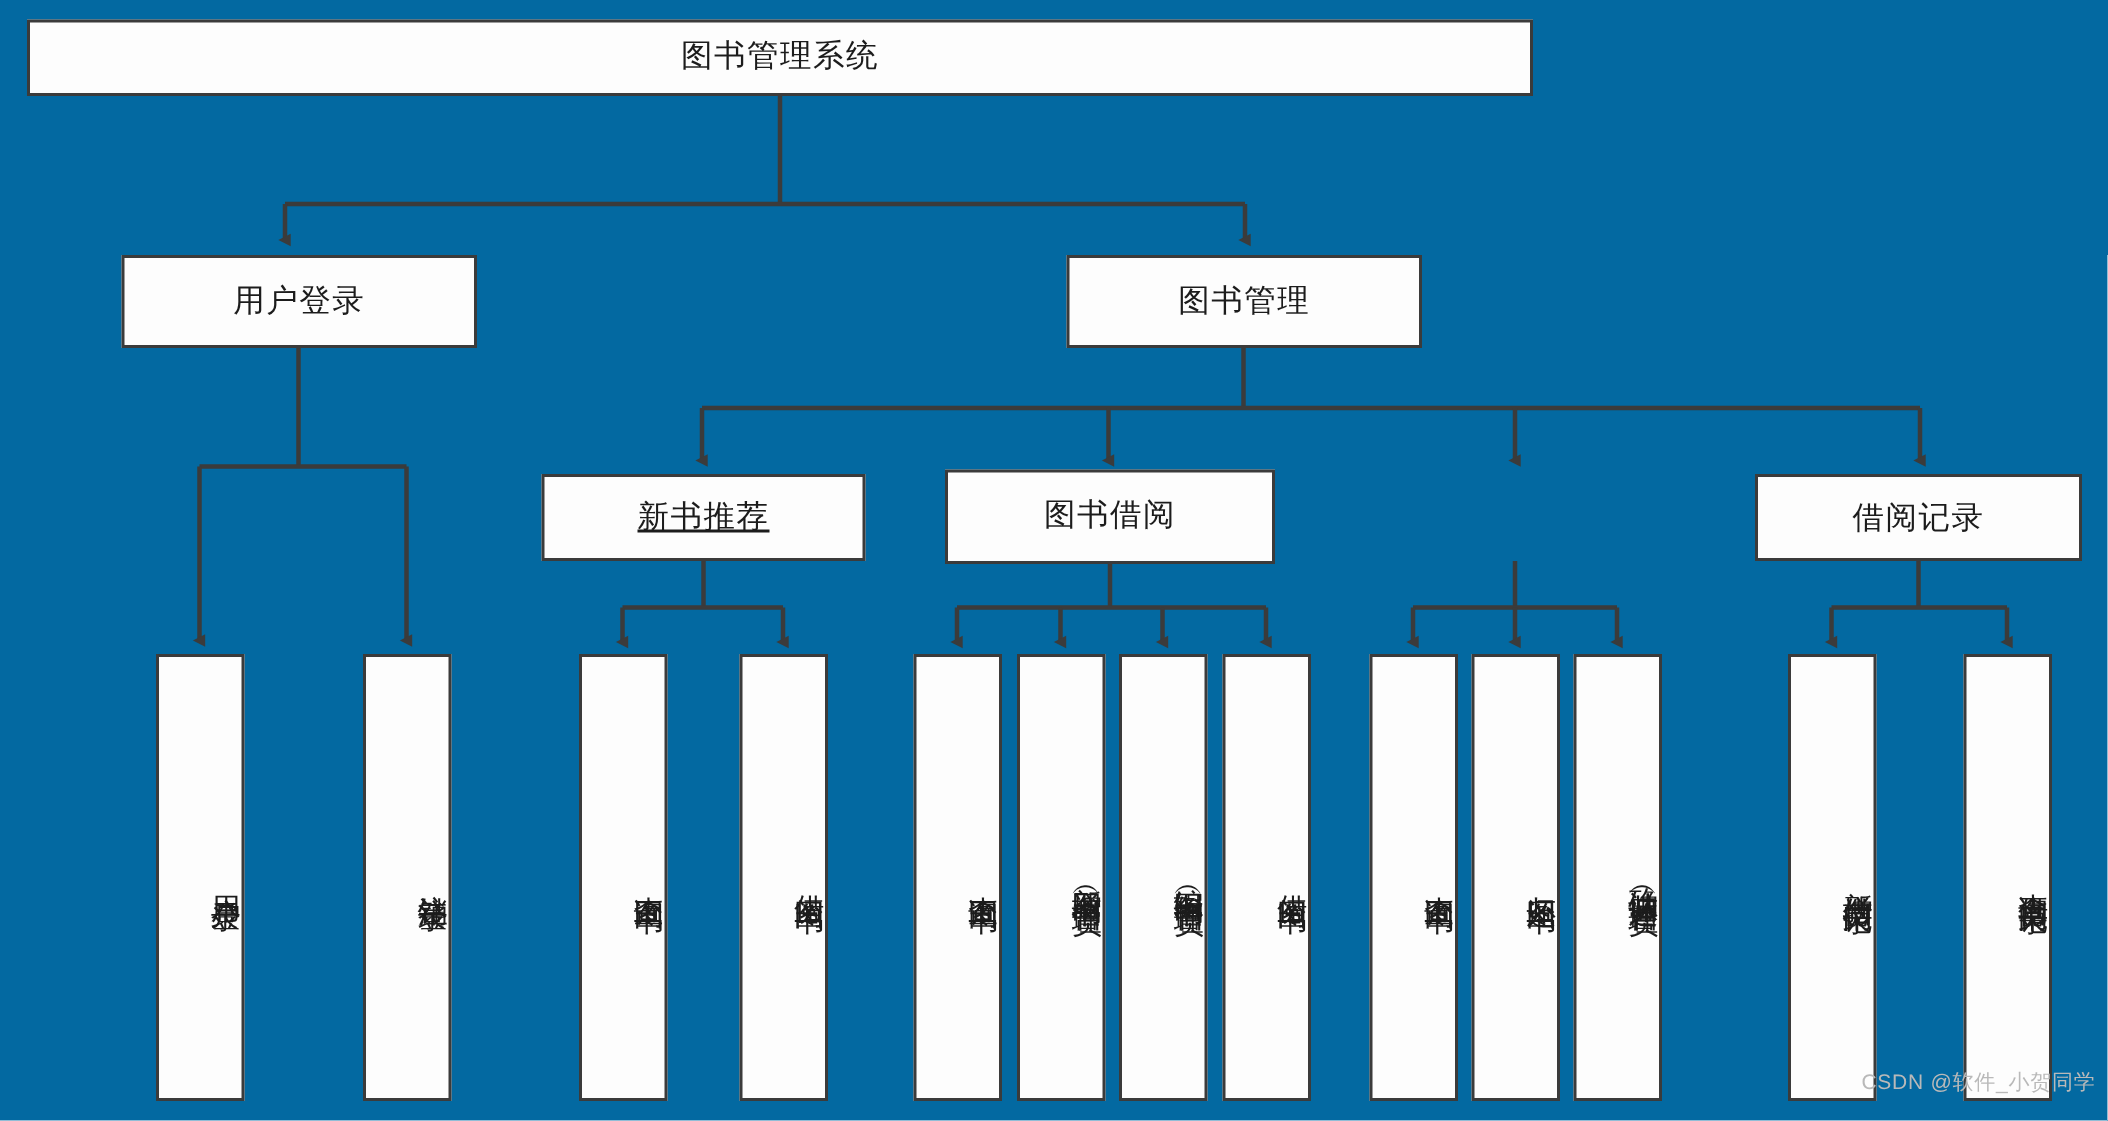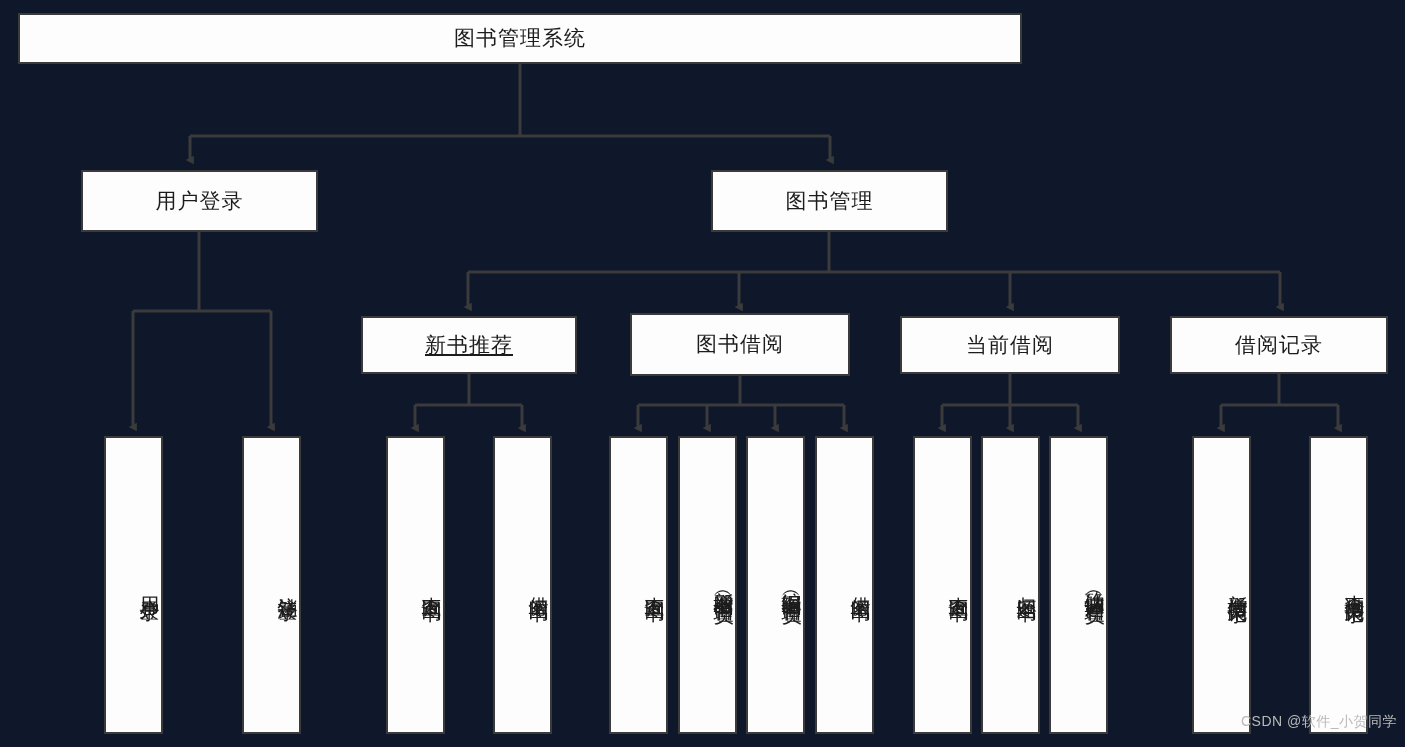--- a/index.html
+++ b/index.html
@@ -4,21 +4,21 @@
 <style>
   html, body {
     margin: 0;
     padding: 0;
     background: #ffffff;
   }
   #canvas {
     position: relative;
     width: 1405px;
     height: 747px;
-    background: #0f172a;
+    background: #0369a1;
     overflow: hidden;
     font-family: "Liberation Sans", "DejaVu Sans", sans-serif;
   }
   svg.edges {
     position: absolute;
     left: 0;
     top: 0;
     width: 1405px;
     height: 747px;
     pointer-events: none;
@@ -130,23 +130,20 @@
   <div class="node horizontal" style="left:711px; top:170px; width:237px; height:62px;">
     <span class="node-label">图书管理</span>
   </div>
 
   <div class="node horizontal" style="left:361px; top:316px; width:216px; height:58px;text-decoration:underline;">
     <span class="node-label">新书推荐</span>
   </div>
   <div class="node horizontal" style="left:630px; top:313px; width:220px; height:63px;">
     <span class="node-label">图书借阅</span>
   </div>
-  <div class="node horizontal" style="left:900px; top:316px; width:220px; height:58px;">
-    <span class="node-label">当前借阅</span>
-  </div>
   <div class="node horizontal" style="left:1170px; top:316px; width:218px; height:58px;font-family:Liberation Serif, serif;">
     <span class="node-label">借阅记录</span>
   </div>
 
   <div class="node vertical" style="left:104px; top:436px; width:59px; height:298px;">
     <span class="node-label">用户登录</span>
   </div>
   <div class="node vertical" style="left:242px; top:436px; width:59px; height:298px;">
     <span class="node-label">注销登录</span>
   </div>

